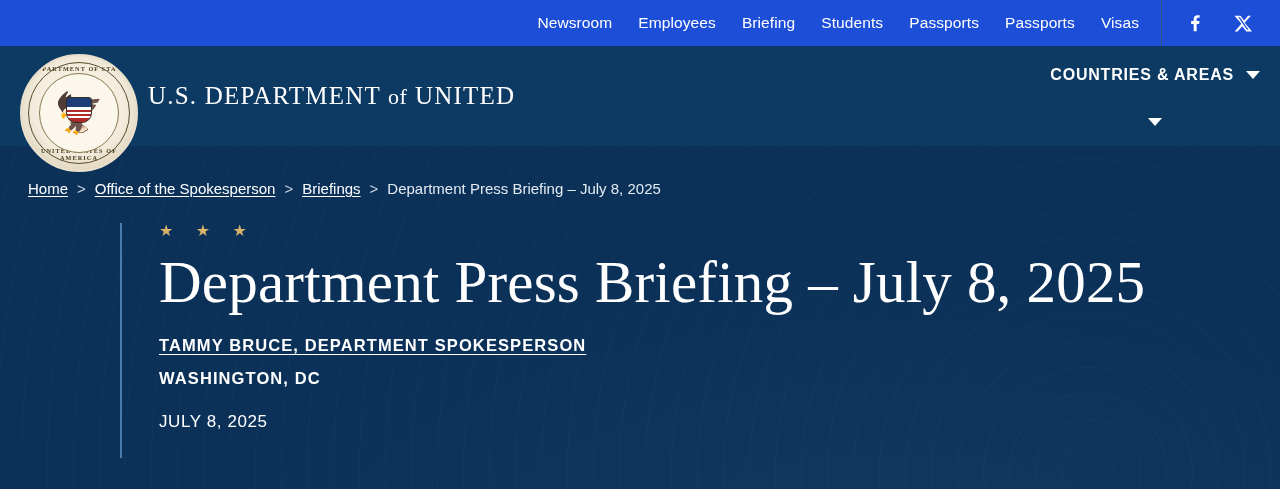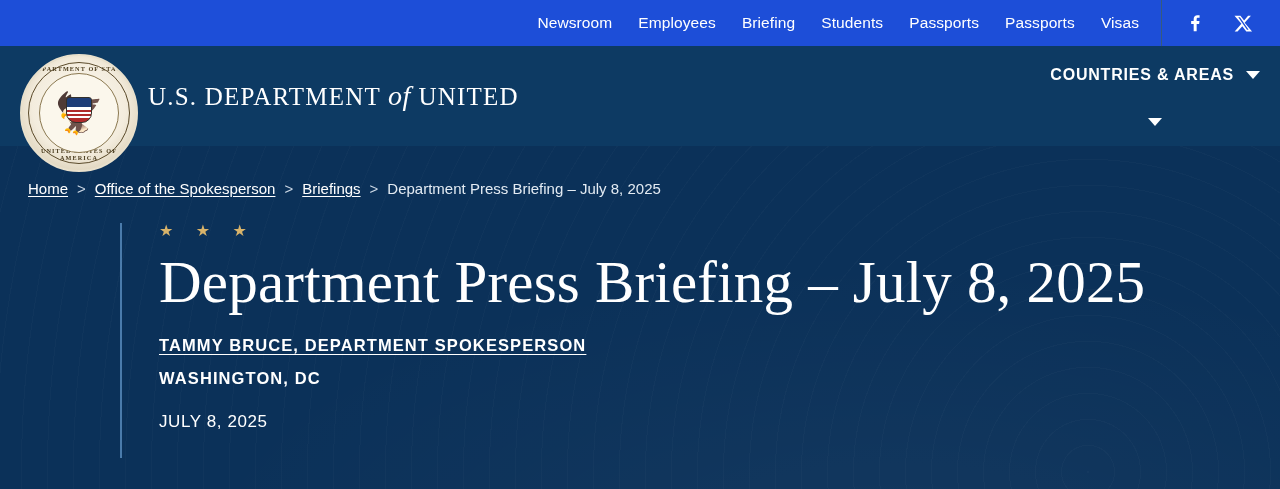--- a/index.html
+++ b/index.html
@@ -116,22 +116,21 @@
 
   .brand {
     margin-left: 148px;
     color: #ffffff;
     font-family: "Liberation Serif", serif;
     font-size: 25px;
     letter-spacing: 1.2px;
     white-space: nowrap;
   }
   .brand .of {
-    font-style: italic;
-    font-size: 28px;
+    font-size: 22px;
     letter-spacing: .6px;
   }
 
   .mainnav {
     margin-left: auto;
     display: flex;
     align-items: center;
     gap: 34px;
     padding-right: 20px;
     flex-direction: column;

